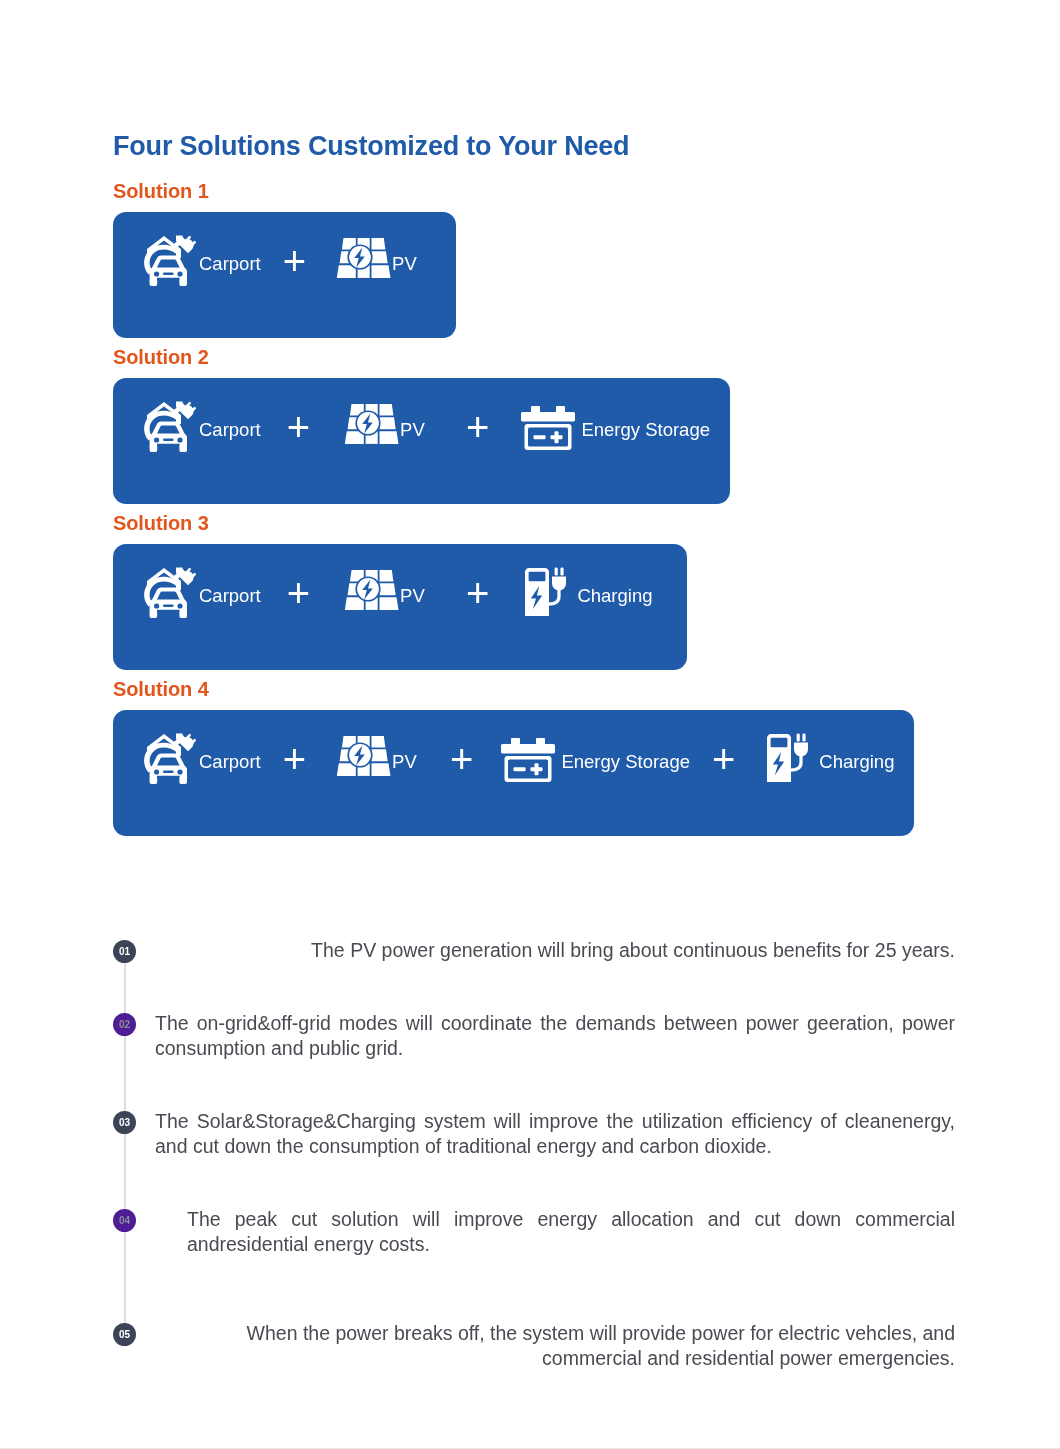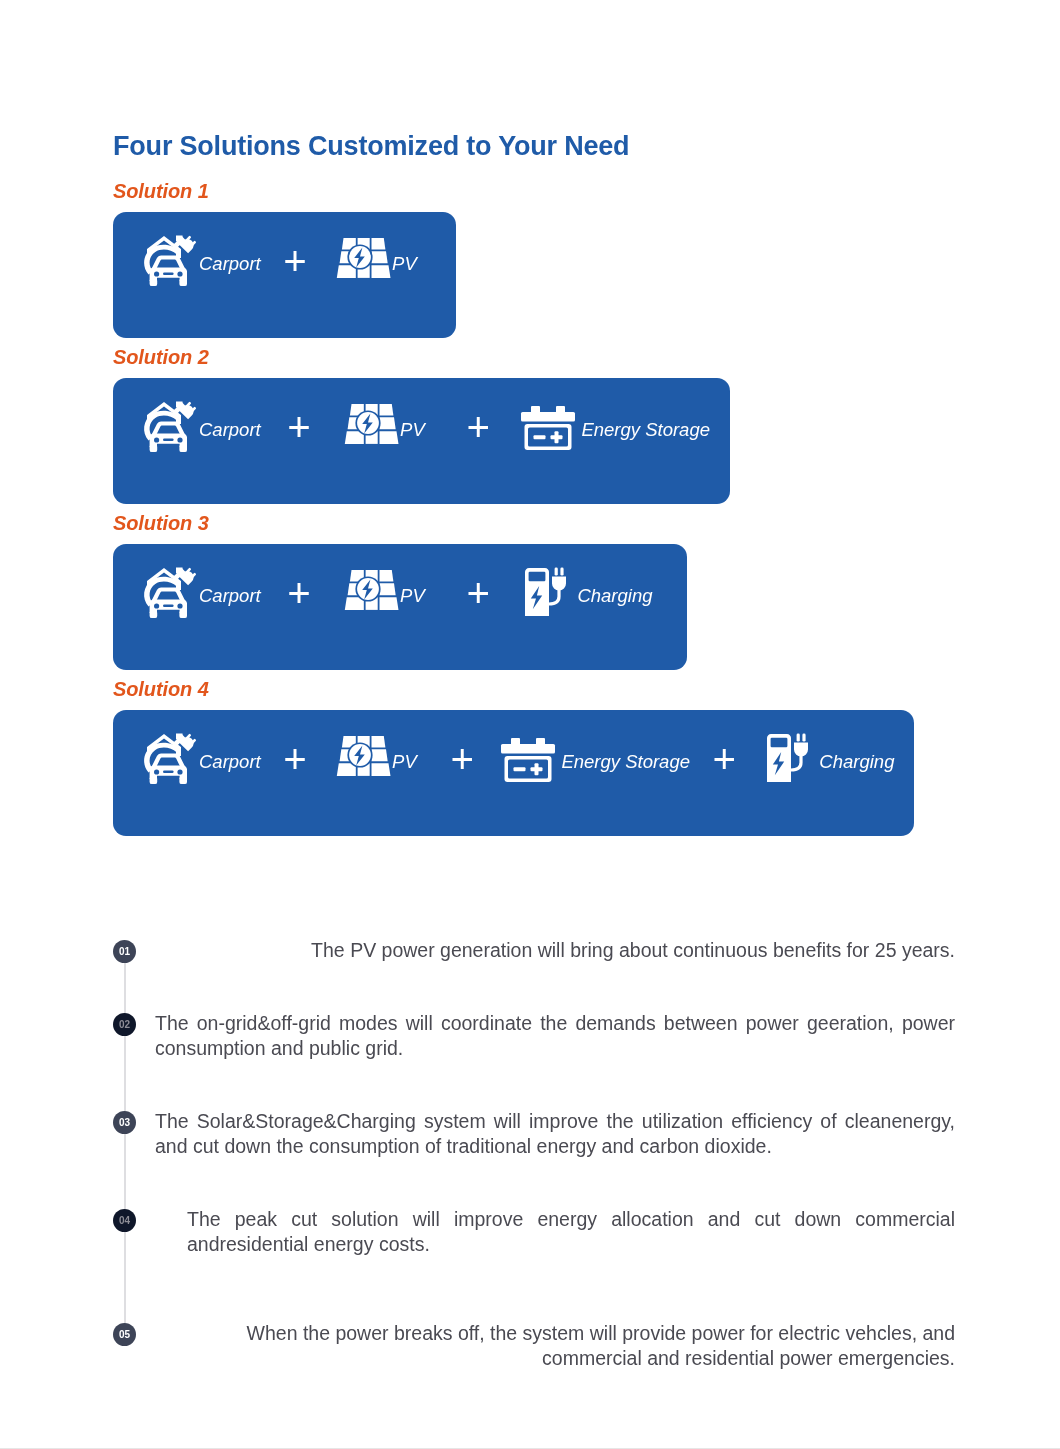--- a/index.html
+++ b/index.html
@@ -40,21 +40,20 @@
     letter-spacing: -0.2px;
     white-space: nowrap;
   }
 
   
   .solutions {
     position: absolute;
     left: 113px;
     top: 180px;
     width: 860px;
-    font-style: italic;
   }
   .solution-group { margin-bottom: 8px; }
   .solution-label {
     font-size: 20px;
     font-weight: bold;
     color: #E2561C;
     margin: 0 0 10px 0;
     line-height: 1.1;
     letter-spacing: -0.1px;
   }
@@ -155,21 +154,21 @@
     height: 23px;
     border-radius: 50%;
     display: flex;
     align-items: center;
     justify-content: center;
     font-size: 10px;
     font-weight: bold;
     margin-top: 2px;
   }
   .badge.dark  { background: #3D4457; color: #ffffff; }
-  .badge.light { background: #0f172a; color: #8D8D96; }
+  .badge.light { background: #4c1d95; color: #8D8D96; }
   .benefit-text {
     margin-left: 19px;
     color: #4A4A52;
     font-size: 19.5px;
     line-height: 1.28;
     text-align: justify;
     text-justify: inter-word;
     flex: 1 1 auto;
   }
   .benefit-text.nojustify { text-align: right; }

